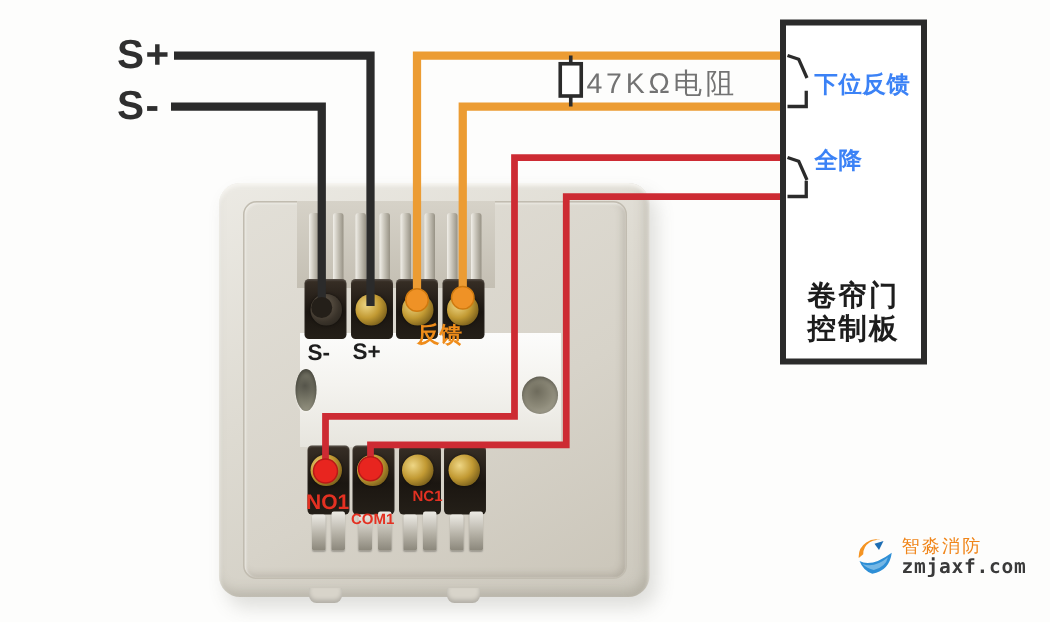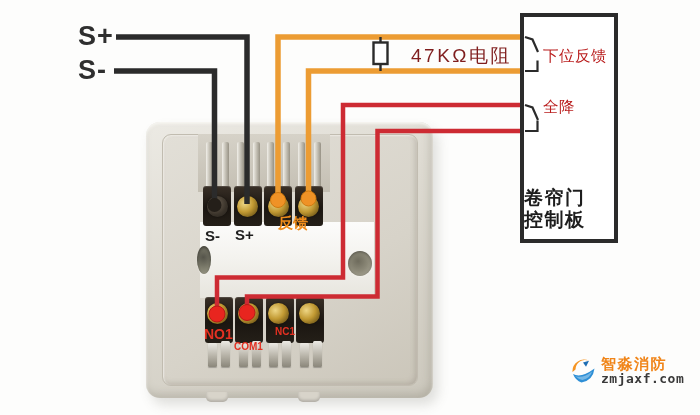--- a/index.html
+++ b/index.html
@@ -1,27 +1,27 @@
 <!DOCTYPE html>
 <html><head>
 <meta charset="utf-8">
 <style>
   html,body{margin:0;padding:0;background:#ffffff;}
   .stage{position:relative;width:700px;height:415px;background:#fdfdfc;overflow:hidden;
          font-family:"Liberation Sans","DejaVu Sans",sans-serif;}
 
   
   .loop-label{position:absolute;font-size:27px;font-weight:600;color:#2f2f2f;letter-spacing:1px;}
-  .res-label{position:absolute;font-size:19px;color:#7f1d1d;letter-spacing:2.5px;white-space:nowrap;margin-left:20px;}
+  .res-label{position:absolute;font-size:19px;color:#737373;letter-spacing:2.5px;white-space:nowrap;}
 
   
   .board{position:absolute;left:520px;top:13px;width:98px;height:230px;box-sizing:border-box;
          border:4px solid #2b2b2b;background:#ffffff;}
-  .board-input{position:absolute;font-size:15.5px;font-weight:normal;color:#b91c1c;letter-spacing:0.5px;white-space:nowrap;}
-  .board-title{position:absolute;left:0;right:0;top:170px;text-align:left;font-size:19px;font-weight:bold;
+  .board-input{position:absolute;font-size:15.5px;font-weight:bold;color:#3b82f6;letter-spacing:0.5px;white-space:nowrap;}
+  .board-title{position:absolute;left:0;right:0;top:170px;text-align:center;font-size:19px;font-weight:bold;
                color:#1d1d1d;line-height:21.5px;letter-spacing:1.5px;}
 
   
   .module{position:absolute;left:146px;top:122px;width:287px;height:276px;border-radius:14px;
           background:linear-gradient(155deg,#eceae4 0%,#dedbd2 40%,#ccc8bd 100%);
           box-shadow:5px 7px 12px rgba(90,88,80,.18), inset 0 2px 3px #f8f7f3, inset -3px -4px 8px rgba(115,110,96,.28);}
   .inner-panel{position:absolute;left:16px;top:12px;width:254px;height:250px;border-radius:9px;
           background:linear-gradient(150deg,#e2dfd7 0%,#d7d3c9 60%,#cbc6ba 100%);
           border:1px solid #c1bcb0;
           box-shadow:inset 1px 1px 2px #efede7, inset -2px -2px 5px rgba(110,105,92,.25);}
@@ -51,21 +51,21 @@
           box-shadow:0 1px 1px #f3f1ec, inset 0 2px 3px rgba(0,0,0,.45);}
   .hole.right{left:202px;top:129px;width:24px;height:25px;
           background:radial-gradient(circle at 42% 40%,#6e6b5c 0%,#8d8a79 50%,#b2af9f 100%);
           box-shadow:0 1px 2px #f3f1ec, inset 0 1px 3px rgba(0,0,0,.4);}
   .foot{position:absolute;width:22px;height:10px;top:270px;border-radius:0 0 5px 5px;
           background:#d8d4ca;box-shadow:inset 0 -2px 3px rgba(0,0,0,.18);}
 
   
   .watermark{position:absolute;left:570px;top:356px;display:flex;align-items:center;}
   .wm-text{margin-left:3px;}
-  .wm-brand{font-size:15px;font-weight:bold;color:#f08519;letter-spacing:1.5px;line-height:16px;}
+  .wm-brand{font-size:12px;font-weight:normal;color:#f08519;letter-spacing:1.5px;line-height:16px;}
   .wm-site{font-size:13px;font-weight:bold;color:#3a3a3a;letter-spacing:0.5px;line-height:14px;
            font-family:"DejaVu Sans Mono","Liberation Mono",monospace;text-align:center;}
 
   svg.wiring{position:absolute;left:0;top:0;z-index:6;pointer-events:none;}
   .board, .loop-label, .res-label{z-index:4;}
   .watermark{z-index:8;}
 </style>
 </head>
 <body>
 

